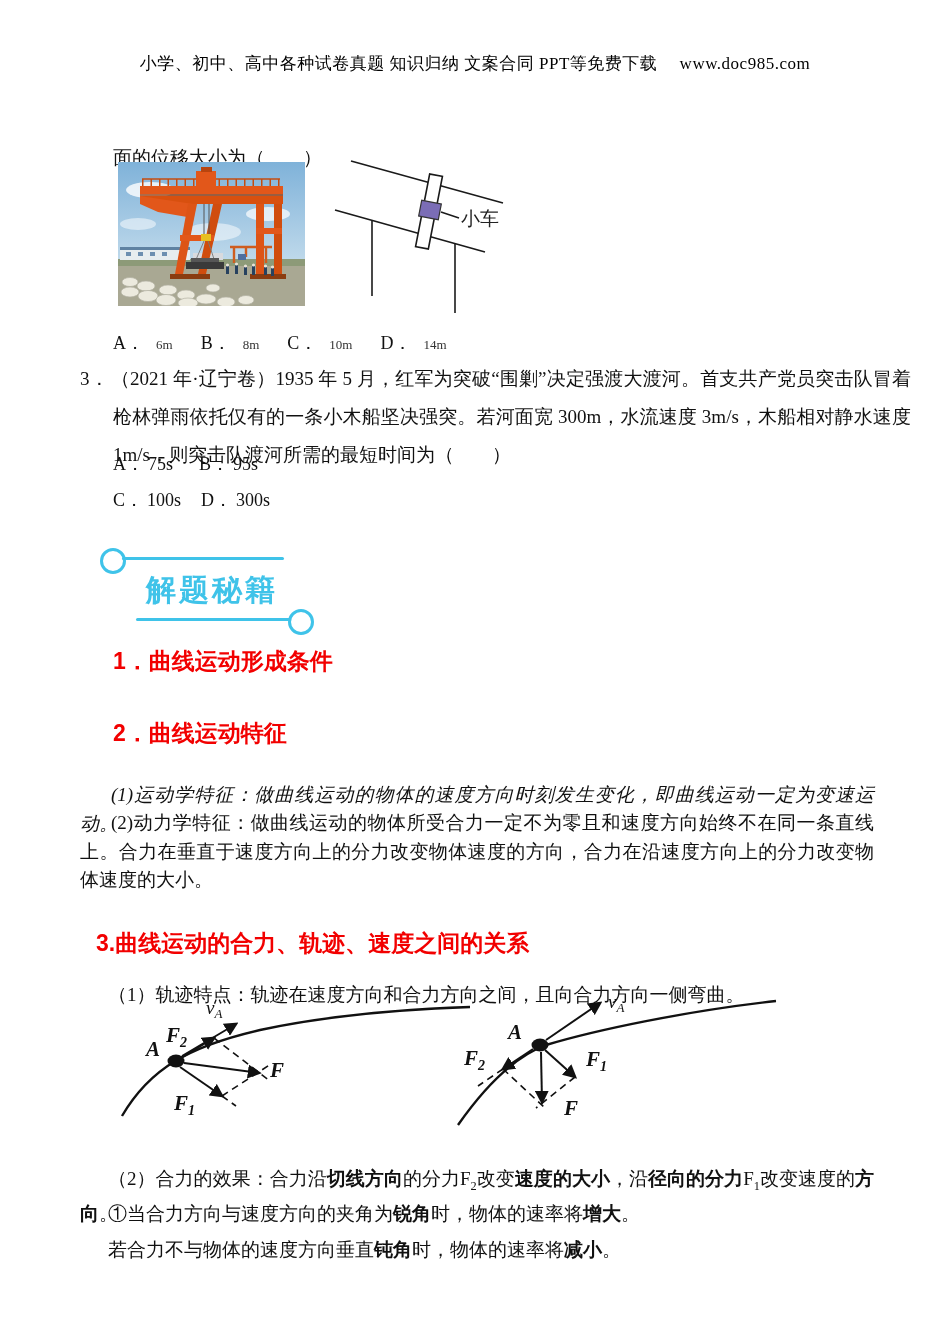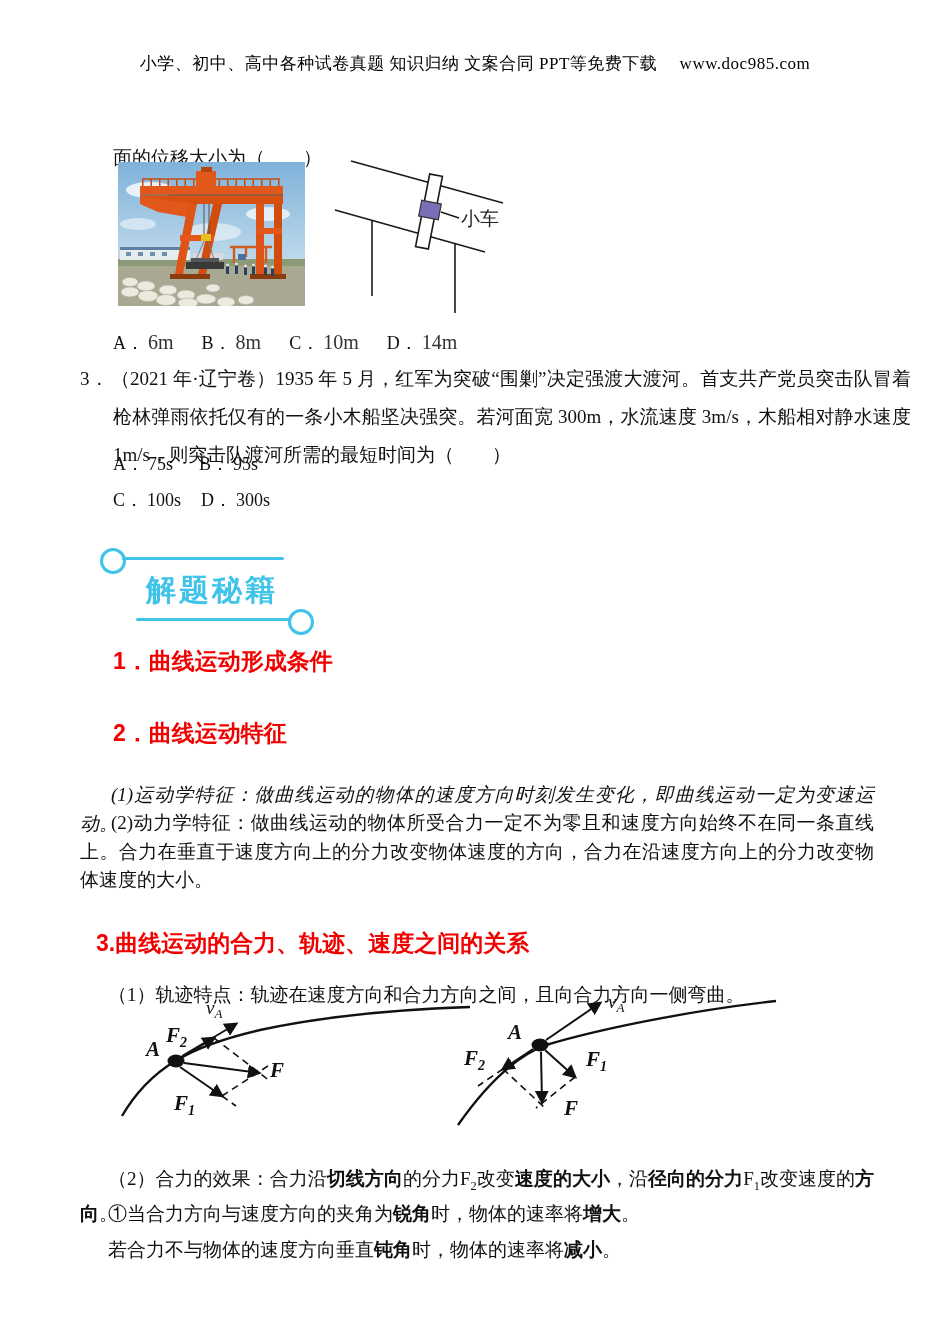--- a/index.html
+++ b/index.html
@@ -6,21 +6,21 @@
   .page{position:relative;width:950px;height:1264px;background:#fff;overflow:hidden;
         font-family:"Liberation Serif","DejaVu Serif",serif;color:#111;}
   .hdr{position:absolute;top:52px;left:0;width:100%;text-align:center;
        font-size:17px;color:#000;letter-spacing:.5px;}
   .stem{position:absolute;left:113px;top:126px;font-size:19px;}
   .figrow-photo{position:absolute;left:118px;top:162px;}
   .figrow-diag{position:absolute;left:333px;top:148px;}
   .opts{position:absolute;font-size:18px;display:flex;}
   .opts .opt{display:flex;align-items:baseline;}
   .opts .k{margin-right:4px;}
-  .opts .v{font-size:20px;color:#333;}
+  .opts .v{font-size:13px;color:#333;margin-left:8px;}
   .q2opts{left:113px;top:331px;gap:28px;}
   .q3opts1{left:113px;top:452px;gap:26px;}
   .q3opts2{left:113px;top:488px;gap:20px;}
   .q3{position:absolute;left:80px;top:360px;width:798px;font-size:19px;line-height:38px;
       text-align:justify;padding-left:33px;text-indent:-33px;}
   .q3 .qnum{padding-right:2px;}
   
   .badge-line{position:absolute;height:3px;background:#3fc3e9;border-radius:2px;}
   .badge-circle{position:absolute;width:20px;height:20px;border:3px solid #3fc3e9;
                 border-radius:50%;background:#fff;}

